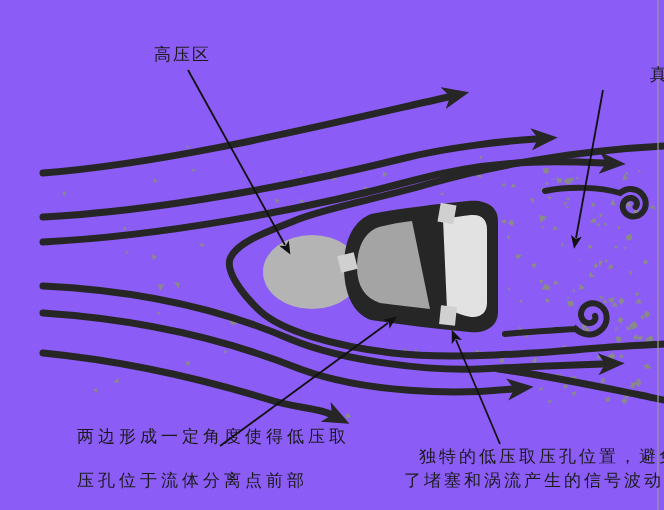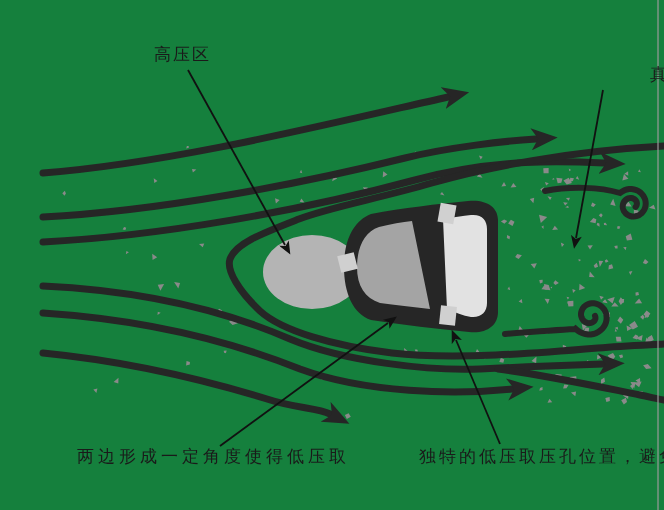--- a/index.html
+++ b/index.html
@@ -1,16 +1,16 @@
 <!DOCTYPE html>
 <html><head>
 <meta charset="utf-8">
 <style>
   html,body{margin:0;padding:0;background:#ffffff;}
-  #stage{position:relative;width:664px;height:510px;background:#15803d;overflow:hidden;
+  #stage{position:relative;width:664px;height:510px;background:#8b5cf6;overflow:hidden;
          font-family:"Liberation Serif","DejaVu Serif",serif;}
   svg{position:absolute;left:0;top:0;}
   .stream{fill:none;stroke-linecap:round;stroke-linejoin:round;stroke-width:7px;}
   .vortex{fill:none;stroke-linecap:round;stroke-width:6px;}
   .leader{fill:none;stroke-width:1.8px;}
   .lbl{position:absolute;font-size:17px;color:#1a1a1a;white-space:nowrap;line-height:20px;}
 </style>
 </head>
 <body>
 
@@ -222,15 +222,17 @@
       <path class="leader" marker-end="url(#mLead)" d="M603,90 L576,238"></path>
       <path class="leader" marker-end="url(#mLead)" d="M220,446 L388,323"></path>
       <path class="leader" marker-end="url(#mLead)" d="M500,444 L456,340"></path>
     </g>
 
     <line x1="658" y1="0" x2="658" y2="510" stroke-width="1.2" stroke="#9a9a9a"></line>
   </svg>
 
   <div class="lbl" style="left:154px;top:45px;letter-spacing:2px">高压区</div>
   <div class="lbl" style="left:650px;top:65px">真</div>
-  <div class="lbl" style="left:77px;top:447px;letter-spacing:4px">两边形成一定角度使得低压取</div>
+  <div class="lbl" style="left:77px;top:427px;letter-spacing:4px">两边形成一定角度使得低压取</div>
+  <div class="lbl" style="left:77px;top:471px;letter-spacing:4px">压孔位于流体分离点前部</div>
   <div class="lbl" style="left:419px;top:447px;letter-spacing:3px">独特的低压取压孔位置，避免</div>
+  <div class="lbl" style="left:404px;top:471px;letter-spacing:3px">了堵塞和涡流产生的信号波动</div>
 </div>
 
 </body></html>

